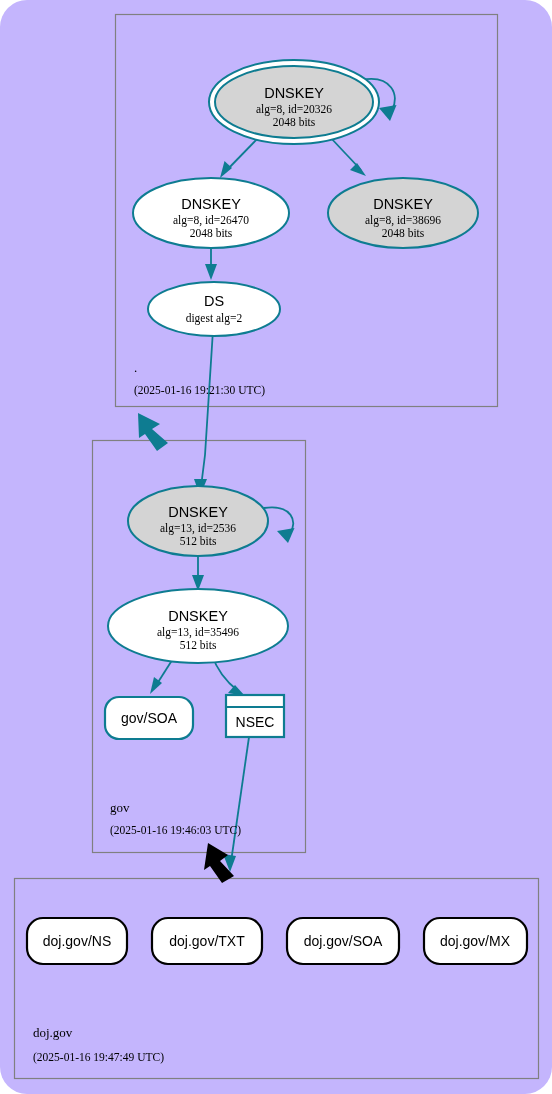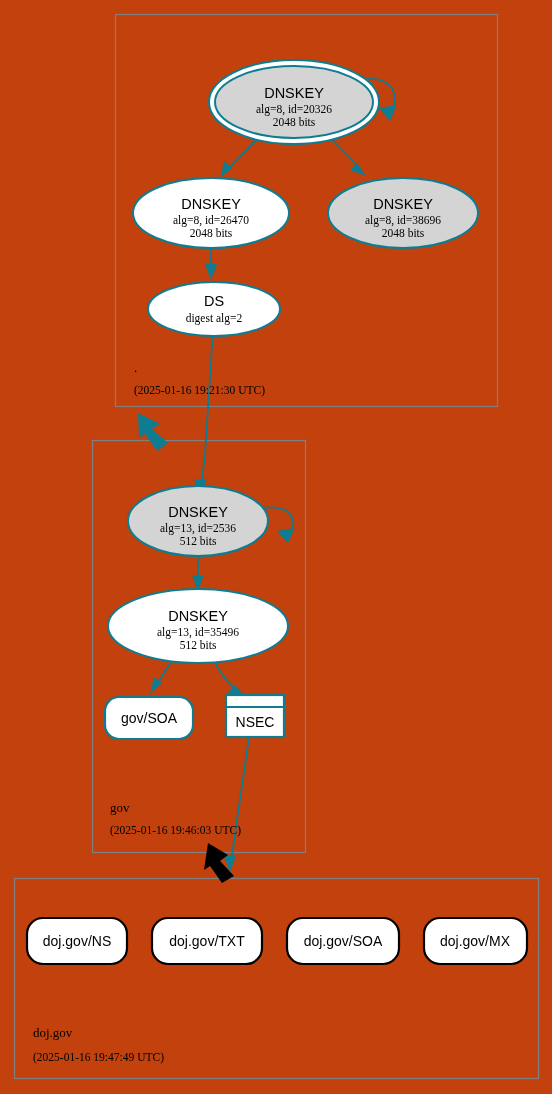--- a/index.html
+++ b/index.html
@@ -4,23 +4,24 @@
 <style>
   html, body {
     margin: 0;
     padding: 0;
     background: #ffffff;
   }
   #canvas {
     position: relative;
     width: 552px;
     height: 1094px;
-    background: #c2410c;
+    background: #c4b5fd;
     overflow: hidden;
     font-family: "Liberation Sans", sans-serif;
+    border-radius: 27px;
   }
   #graph {
     position: absolute;
     left: 0;
     top: 0;
     width: 552px;
     height: 1094px;
   }
   .zone-box {
     fill: none;

